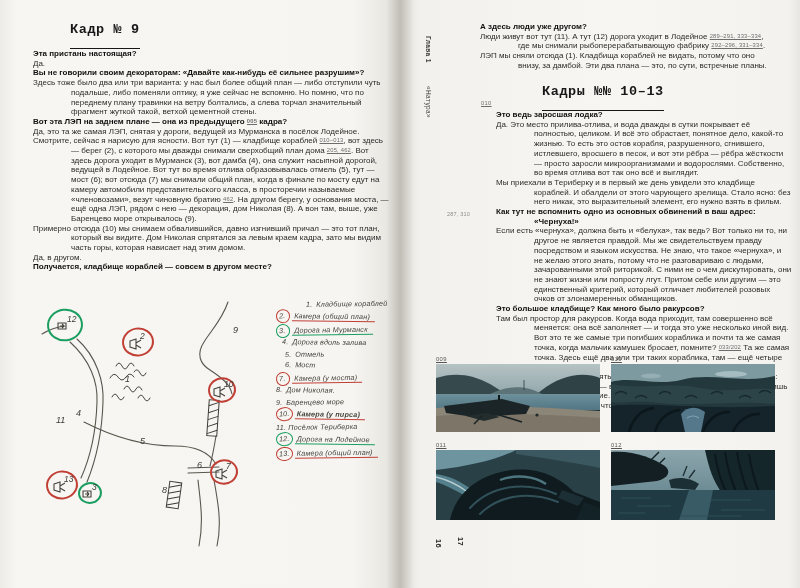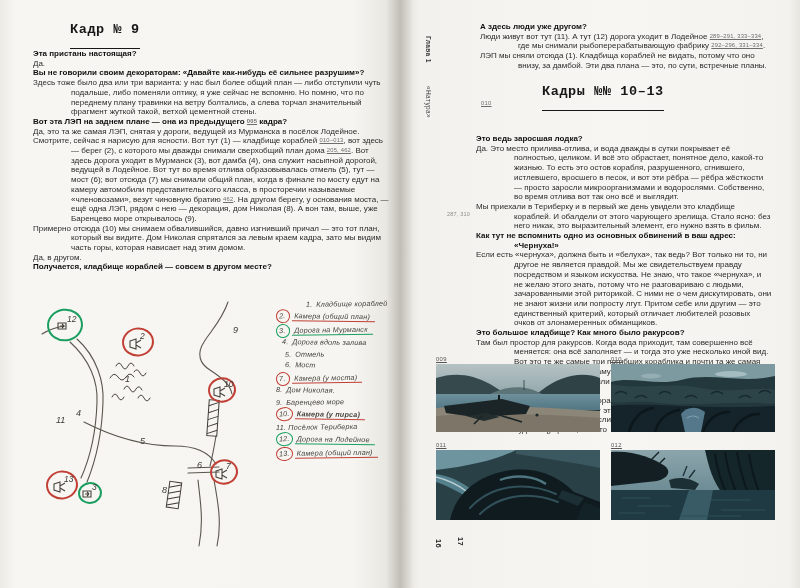--- a/index.html
+++ b/index.html
@@ -175,21 +175,21 @@
     <div class="qa" style="left:80px;top:22px;width:296px;">
         <div class="para q"><span>А здесь люди уже другом?</span></div>
         <div class="para a"><span>Люди живут вот тут (11). А тут (12) дорога уходит в Лодейное </span><span class="ref">289–291, 333–334</span><span>, где мы снимали рыбоперерабатывающую фабрику </span><span class="ref">292–296, 331–334</span><span>.</span></div>
         <div class="para a"><span>ЛЭП мы сняли отсюда (1). Кладбища кораблей не видать, потому что оно внизу, за дамбой. Эти два плана — это, по сути, встречные планы.</span></div>
       </div>
 
     <div class="frame-header" style="left:118px;top:84px;margin-left:24px;">Кадры №№ 10–13</div>
 
     <div class="section-ref" style="left:81px;top:100px;">010</div>
 
-    <div class="qa" style="left:76px;top:110px;width:296px;margin-top:24px;">
+    <div class="qa" style="left:96px;top:110px;width:296px;">
         <div class="para q"><span>Это ведь заросшая лодка?</span></div>
         <div class="para a"><span>Да. Это место прилива-отлива, и вода дважды в сутки покрывает её полностью, целиком. И всё это обрастает, понятное дело, какой-то жизнью. То есть это остов корабля, разрушенного, сгнившего, истлевшего, вросшего в песок, и вот эти рёбра — рёбра жёсткости — просто заросли микроорганизмами и водорослями. Собственно, во время отлива вот так оно всё и выглядит.</span></div>
         <div class="para a"><span>Мы приехали в Териберку и в первый же день увидели это кладбище кораблей. И обалдели от этого чарующего зрелища. Стало ясно: без него никак, это выразительный элемент, его нужно взять в фильм.</span></div>
         <div class="para q"><span>Как тут не вспомнить одно из основных обвинений в ваш адрес: «Чернуха!»</span></div>
         <div class="para a"><span>Если есть «чернуха», должна быть и «белуха», так ведь? Вот только ни то, ни другое не является правдой. Мы же свидетельствуем правду посредством и языком искусства. Не знаю, что такое «чернуха», и не желаю этого знать, потому что не разговариваю с людьми, зачарованными этой риторикой. С ними не о чем дискутировать, они не знают жизни или попросту лгут. Притом себе или другим — это единственный критерий, который отличает любителей розовых очков от злонамеренных обманщиков.</span></div>
         <div class="para q"><span>Это большое кладбище? Как много было ракурсов?</span></div>
         <div class="para a"><span>Там был простор для ракурсов. Когда вода приходит, там совершенно всё меняется: она всё заполняет — и тогда это уже несколько иной вид. Вот это те же самые три погибших кораблика и почти та же самая точка, когда мальчик камушек бросает, помните? </span><span class="ref">033/202</span><span> Та же самая точка. Здесь ещё два или три таких кораблика, там — ещё четыре или пять…</span></div>
         <div class="para a"><span>Здесь, я думаю, девять-десять кораблей всего. Тут как раз вопрос ракурса: отсюда снимешь — вот это получишь, снимешь оттуда — получишь другое впечатление. Если со всех возможных сторон это снять, будет ощущение, что это</span></div>
       </div>
 

